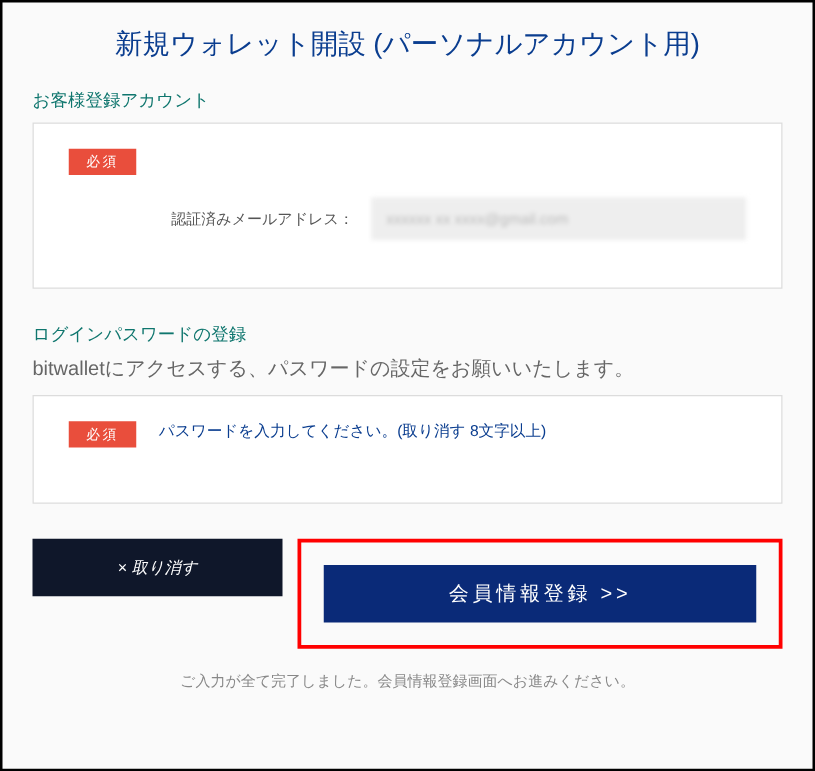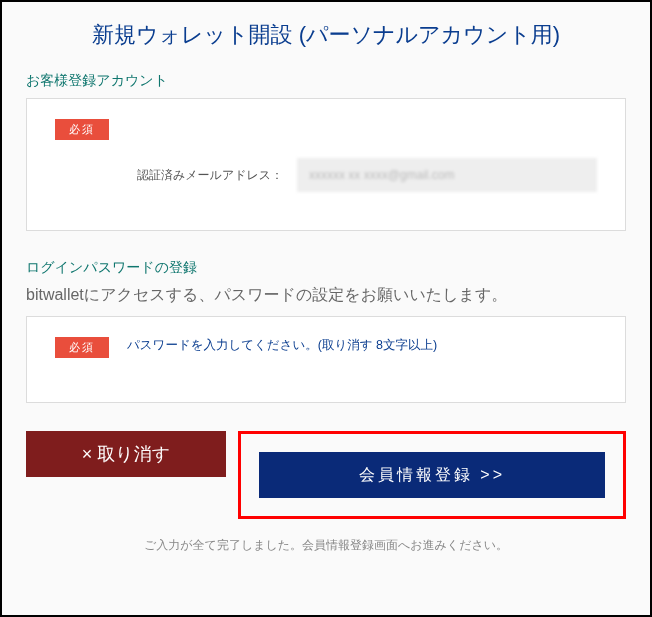--- a/index.html
+++ b/index.html
@@ -93,32 +93,33 @@
     margin-left: auto;
     width: fit-content;
   }
   .buttons {
     display: flex;
     gap: 0;
     padding: 0 24px;
     align-items: flex-start;
   }
   .btn-cancel {
-    background: #7f1d1d;
+    background: #0f172a;
     color: #fff;
     border: none;
     height: 46px;
     width: 200px;
-    font-size: 18px;
+    font-size: 13px;
     cursor: pointer;
     display: flex;
     align-items: center;
     justify-content: center;
     gap: 4px;
     margin-right: 12px;
+    font-style: italic;
   }
   .submit-wrap {
     border: 3px solid #ff0000;
     padding: 18px;
     flex: 1;
   }
   .btn-submit {
     background: #0a2a78;
     color: #fff;
     border: none;

